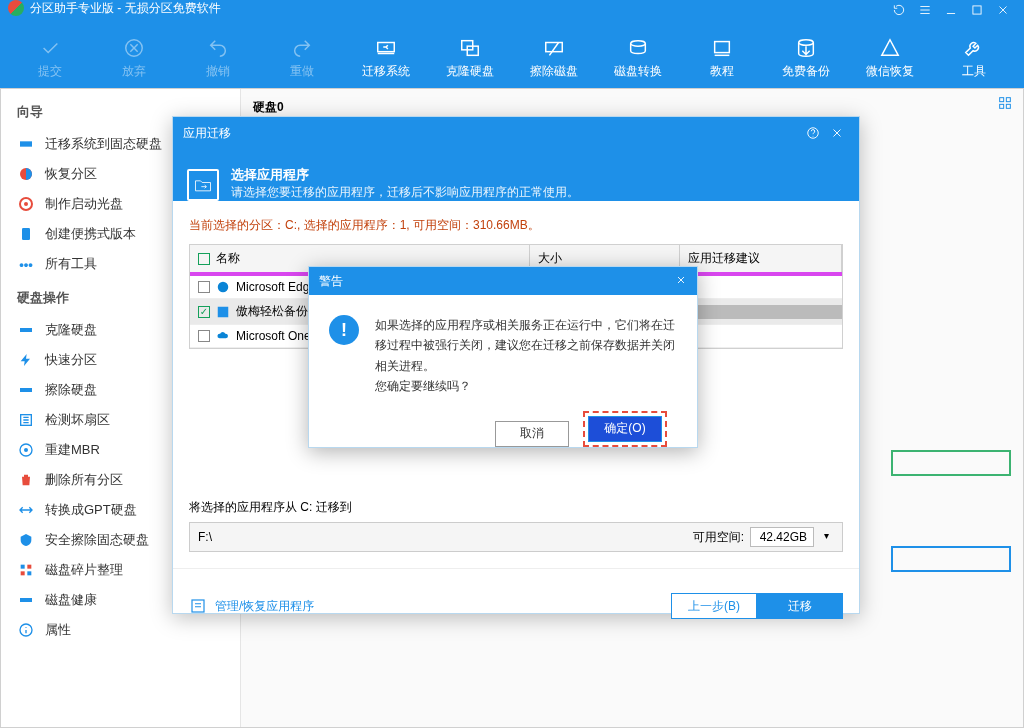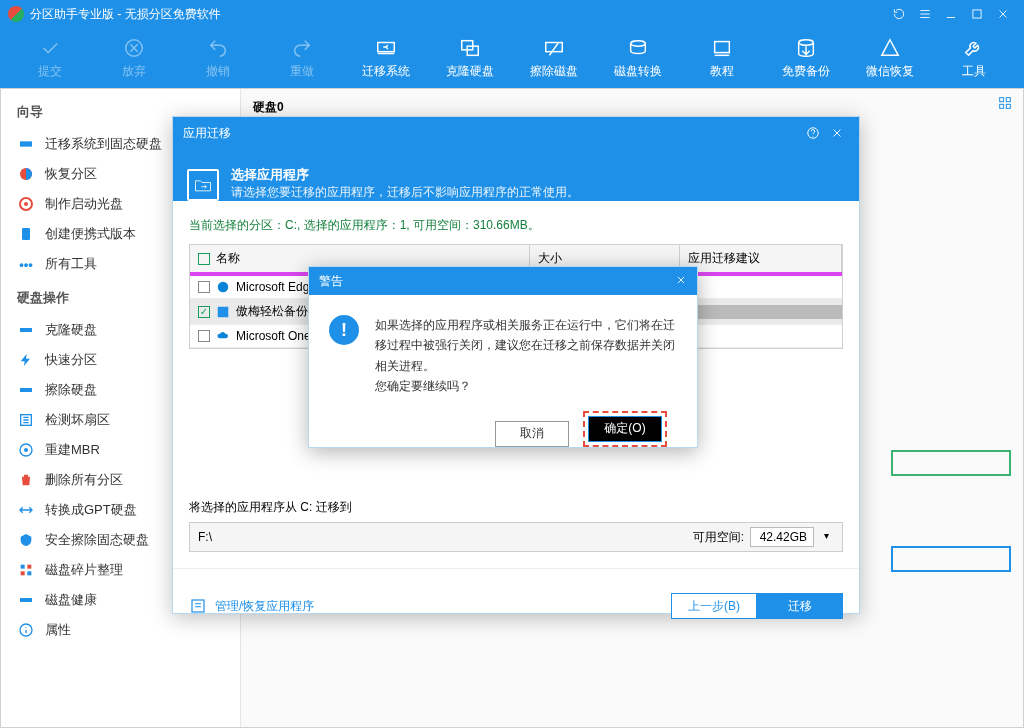--- a/index.html
+++ b/index.html
@@ -1,19 +1,19 @@
 <!DOCTYPE html>
 <html><head>
 <meta charset="utf-8">
 <style>
 * { margin: 0; padding: 0; box-sizing: border-box; font-family: "Microsoft YaHei", sans-serif; }
 body { width: 1024px; height: 728px; background: #f5f5f5; overflow: hidden; position: relative; }
 
 
-.titlebar { height: 28px; background: #1e90e8; display: flex; align-items: center; padding: 0 8px; color: #fff; font-size: 12px; }
+.titlebar { height: 28px; background: #1e90e8; display: flex; padding: 0 8px; color: #fff; font-size: 12px; }
 .titlebar .logo { width: 16px; height: 16px; border-radius: 50%; background: linear-gradient(135deg, #e84c3d 50%, #27ae60 50%); margin-right: 6px; }
 .titlebar .title-spacer { flex: 1; }
 .titlebar .win-btn { width: 26px; height: 20px; display: flex; align-items: center; justify-content: center; cursor: pointer; }
 .titlebar svg { width: 14px; height: 14px; stroke: #fff; fill: none; stroke-width: 1.5; }
 
 
 .toolbar { height: 60px; background: #1e90e8; display: flex; align-items: center; padding: 0 8px; }
 .tool-btn { width: 84px; height: 56px; display: flex; flex-direction: column; align-items: center; justify-content: center; color: #fff; font-size: 12px; cursor: pointer; }
 .tool-btn.disabled { color: rgba(255,255,255,0.45); }
 .tool-btn .ticon { width: 22px; height: 22px; margin-bottom: 4px; display: flex; align-items: center; justify-content: center; }
@@ -40,21 +40,21 @@
 .modal1 { position: absolute; left: 172px; top: 116px; width: 688px; height: 498px; background: #fff; border: 1px solid #b8d8ef; box-shadow: 0 4px 20px rgba(0,0,0,0.25); z-index: 10; }
 .modal1-header { height: 32px; background: #1e90e8; display: flex; align-items: center; padding: 0 10px; color: #fff; font-size: 12px; }
 .modal1-header .spacer { flex: 1; }
 .modal1-header .hbtn { width: 24px; display: flex; justify-content: center; cursor: pointer; }
 .modal1-header svg { width: 14px; height: 14px; stroke: #fff; fill: none; stroke-width: 1.6; }
 .modal1-banner { height: 52px; background: #1e90e8; display: flex; align-items: flex-end; padding: 0 14px; color: #fff; gap: 12px; }
 .modal1-banner .bicon { width: 32px; height: 32px; border: 2px solid #fff; border-radius: 2px; display:flex; align-items:center; justify-content:center; }
 .modal1-banner .btxt .btitle { font-size: 13px; font-weight: bold; }
 .modal1-banner .btxt .bsub { font-size: 12px; opacity: 0.9; }
 .modal1-body { padding: 16px; }
-.info-line { font-size: 12px; color: #15803d; margin-bottom: 10px; }
+.info-line { font-size: 12px; color: #c2410c; margin-bottom: 10px; }
 .app-table { border: 1px solid #d0d0d0; }
 .app-th { background: #f5f5f5; display: flex; font-size: 12px; border-bottom: 4px solid #d946ef; }
 .app-th > div { padding: 5px 8px; border-right: 1px solid #d0d0d0; }
 .col-name { width: 340px; display: flex; align-items: center; gap: 6px; }
 .col-size { width: 150px; }
 .col-sug { flex: 1; }
 .app-row { display: flex; font-size: 12px; border-bottom: 1px solid #eee; align-items: center; }
 .app-row > div { padding: 4px 8px; }
 .app-row.selected { background: #eaeaea; }
 .chk { width: 12px; height: 12px; border: 1px solid #888; display: inline-flex; align-items: center; justify-content: center; flex-shrink: 0; }
@@ -78,21 +78,21 @@
 
 .modal2 { position: absolute; left: 308px; top: 266px; width: 390px; height: 182px; background: #fff; border: 1px solid #b8d8ef; box-shadow: 0 4px 20px rgba(0,0,0,0.3); z-index: 20; }
 .modal2-header { height: 28px; background: #1e90e8; display: flex; align-items: center; padding: 0 10px; color: #fff; font-size: 12px; }
 .modal2-header .spacer { flex: 1; }
 .modal2-header svg { width: 12px; height: 12px; stroke: #fff; fill: none; stroke-width: 1.8; }
 .modal2-body { padding: 20px 20px 8px; display: flex; gap: 16px; font-size: 12px; color: #333; line-height: 1.7; }
 .warn-icon { width: 30px; height: 30px; border-radius: 50%; background: #1e90e8; color: #fff; display: flex; align-items: center; justify-content: center; font-size: 18px; font-weight: bold; flex-shrink: 0; }
 .modal2-footer { display: flex; justify-content: flex-end; gap: 14px; padding: 6px 30px 16px; align-items: flex-end; }
 .btn2 { width: 74px; height: 26px; font-size: 12px; display: flex; align-items: center; justify-content: center; cursor: pointer; }
 .btn2-outline { border: 1px solid #999; color: #333; background: #fff; }
-.btn2-primary { background: #000000; color: #fff; border: 1px solid #1e90e8; }
+.btn2-primary { background: #1d4ed8; color: #fff; border: 1px solid #1e90e8; }
 .highlight-ring { border: 2px dashed #e74c3c; padding: 3px; }
 </style>
 </head>
 <body>
 
 <div class="titlebar">
   <div class="logo"></div>
   <div>分区助手专业版 - 无损分区免费软件</div>
   <div class="title-spacer"></div>
   <div class="win-btn">

